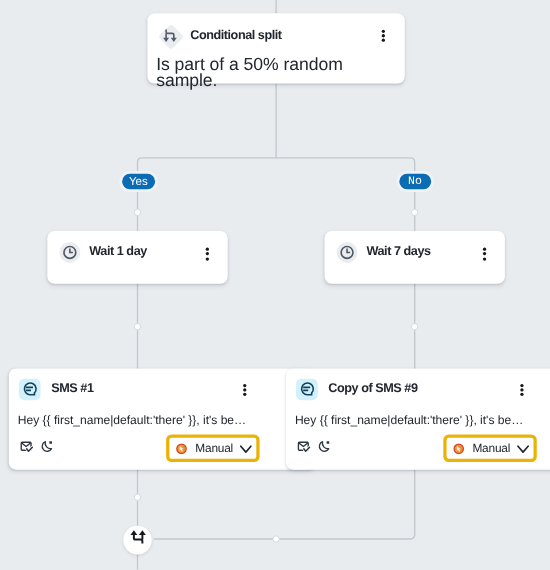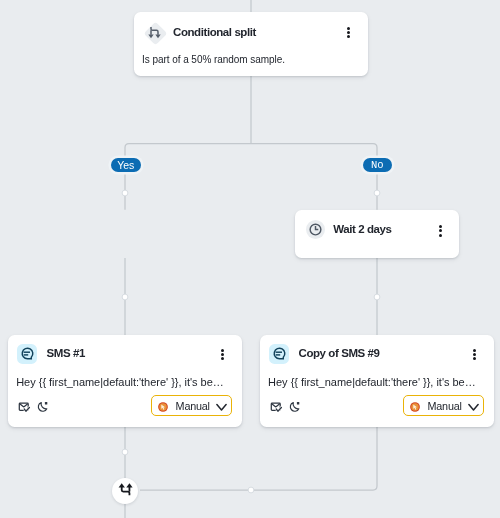--- a/index.html
+++ b/index.html
@@ -19,44 +19,44 @@
   .kebab{position:absolute;width:13px;height:12px;}
   .kebab i{position:absolute;left:5px;width:3px;height:3px;border-radius:50%;background:#16181d;display:block;}
   .kebab i:nth-child(1){top:0px;}
   .kebab i:nth-child(2){top:4.3px;}
   .kebab i:nth-child(3){top:8.6px;}
 
   
   #split-card{left:134px;top:12px;width:234px;height:64px;}
   #split-icon{position:absolute;left:8.5px;top:8.5px;width:25px;height:25px;}
   #split-title{position:absolute;left:39px;top:13px;}
-  #split-desc{position:absolute;left:8px;top:41px;font-size:10px;color:#22262e;line-height:14px;letter-spacing:-0.05px;}
+  #split-desc{position:absolute;left:8px;top:41px;font-size:16px;color:#22262e;line-height:14px;letter-spacing:-0.05px;}
   #split-kebab{left:207.6px;top:14.6px;}
 
   
   .wait-card{width:164.8px;height:48.2px;}
   .wait-icon{position:absolute;left:11px;top:10.7px;width:19px;height:19px;}
   .wait-title{position:absolute;left:38.5px;top:12.5px;}
   .wait-kebab{left:139.2px;top:15.4px;}
 
   
-  .sms-card{width:234px;height:91.5px;}
+  .sms-card{width:234px;height:91.5px;padding-left:44px;}
   .sms-icon{position:absolute;left:9.5px;top:8.3px;width:20px;height:20px;}
   .sms-title{position:absolute;left:39px;top:11px;}
   .sms-body{position:absolute;left:8.6px;top:39.5px;font-size:11px;color:#22262e;white-space:nowrap;line-height:14px;letter-spacing:-0.02px;}
   .sms-foot{position:absolute;left:10.2px;top:64.4px;width:46px;height:14px;}
   .foot-env{position:absolute;left:0px;top:0.3px;width:13px;height:13px;}
   .foot-moon{position:absolute;left:19.2px;top:0px;width:13px;height:13px;}
   .sms-kebab{left:208.6px;top:13.5px;}
 
   .badge{position:absolute;height:14px;border-radius:7px;background:#0c6cb3;color:#ffffff;
          font-size:10.5px;display:flex;align-items:flex-end;justify-content:center;
          box-shadow:0 0 0 2.6px #eff3f6;letter-spacing:-0.05px;line-height:14px;}
 
-  .manual{position:absolute;left:143.5px;top:60px;width:79px;height:19px;border:1px solid #eab308;
+  .manual{position:absolute;left:143.5px;top:60px;width:79px;height:19px;border:3px solid #eab308;
           border-radius:5px;background:#fff;}
   .manual-icon{position:absolute;left:6.2px;top:1.2px;width:10px;height:10px;}
   .manual-label{position:absolute;left:23.5px;top:3.2px;font-size:10.8px;color:#22262e;
           line-height:13px;letter-spacing:-0.2px;}
   .manual-chev{position:absolute;left:63.8px;top:1.5px;width:11px;height:9px;}
 
   .merge{position:absolute;width:26px;height:26px;border-radius:50%;background:#fff;
          box-shadow:0 1px 3px rgba(16,24,40,.13);display:flex;align-items:center;justify-content:center;}
 </style>
 </head>
@@ -111,30 +111,45 @@
       </span>
 </div>
 
 <div class="badge" id="badge-yes" style="left:110.5px;top:158.2px;width:30.6px;">
       <span>Yes</span>
     </div>
 <div class="badge" id="badge-no" style="left:362.5px;top:158.2px;width:29.5px;font-family:Liberation Mono, monospace;">
       <span>No</span>
     </div>
 
+<div class="card wait-card" style="left:42.7px;top:209.7px;">
+  <span class="wait-icon">
+    <svg width="19" height="19" viewBox="0 0 19 19">
+      <circle cx="9.5" cy="9.5" r="9.5" fill="#eaedf0"></circle>
+      <circle cx="9.5" cy="9.5" r="5.35" fill="none" stroke="#4f5864" stroke-width="1.45"></circle>
+      <path d="M9.5 5.9 V9.5 H12.3" fill="none" stroke="#4f5864" stroke-width="1.45" stroke-linecap="butt" stroke-linejoin="miter"></path>
+    </svg>
+  </span>
+  <div class="wait-title node-title">Wait 1 day</div>
+  <span class="kebab wait-kebab">
+        <i></i>
+        <i></i>
+        <i></i>
+      </span>
+</div>
 
 <div class="card wait-card" style="left:294.7px;top:209.7px;">
   <span class="wait-icon">
     <svg width="19" height="19" viewBox="0 0 19 19">
       <circle cx="9.5" cy="9.5" r="9.5" fill="#eaedf0"></circle>
       <circle cx="9.5" cy="9.5" r="5.35" fill="none" stroke="#4f5864" stroke-width="1.45"></circle>
       <path d="M9.5 5.9 V9.5 H12.3" fill="none" stroke="#4f5864" stroke-width="1.45" stroke-linecap="butt" stroke-linejoin="miter"></path>
     </svg>
   </span>
-  <div class="wait-title node-title">Wait 2 days</div>
+  <div class="wait-title node-title">Wait 7 days</div>
   <span class="kebab wait-kebab">
         <i></i>
         <i></i>
         <i></i>
       </span>
 </div>
 
 <div class="card sms-card" style="left:7.6px;top:335.4px;">
   <span class="sms-icon">
     <svg width="20" height="20" viewBox="0 0 20 20">

